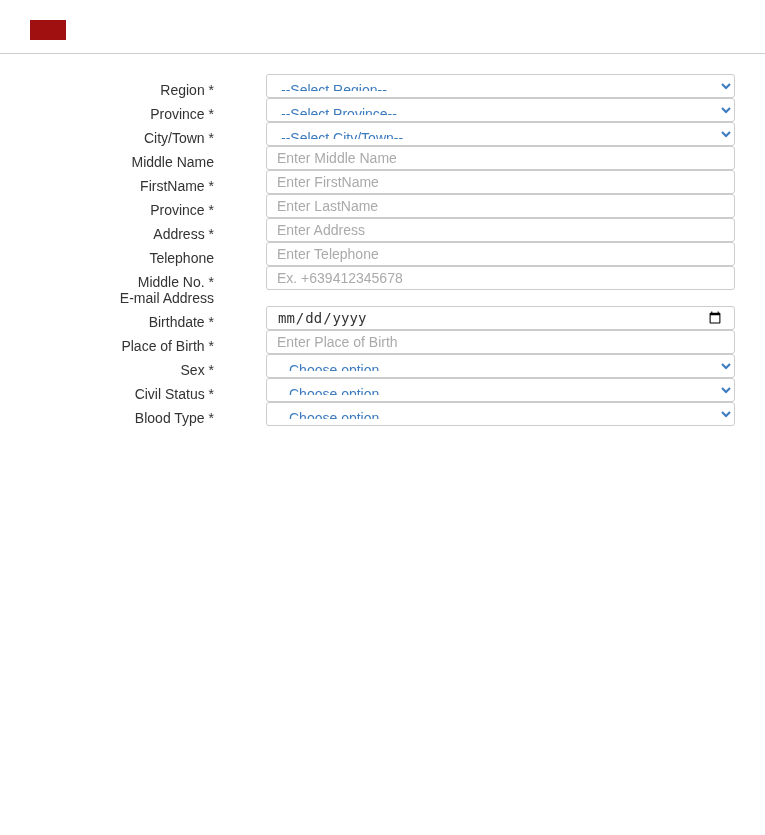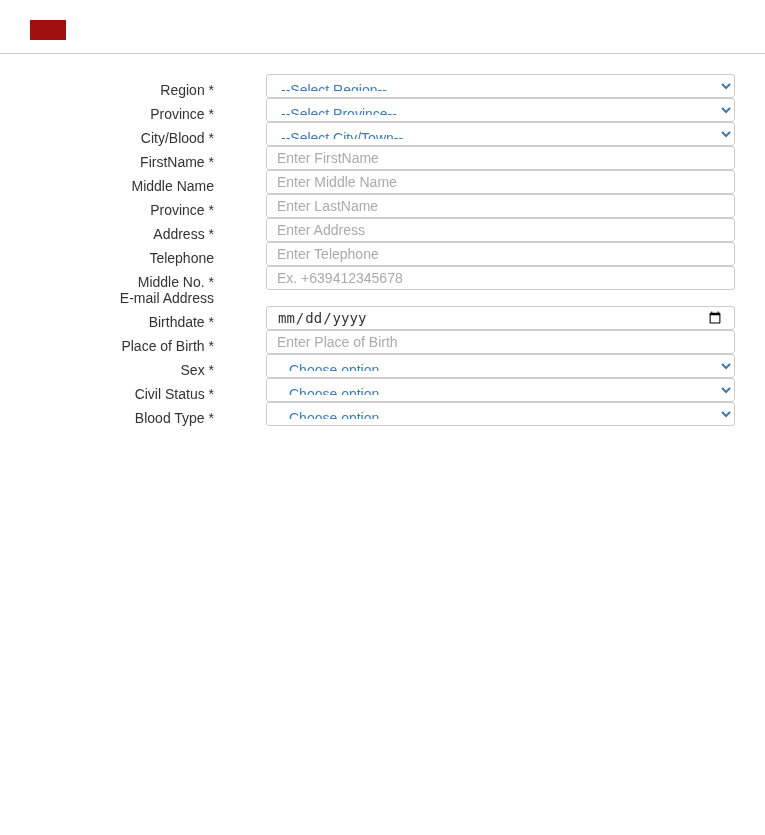--- a/index.html
+++ b/index.html
@@ -109,30 +109,30 @@
 
   <div class="form-row">
         <label class="form-label" for="field-region">Region *</label>
         <select class="form-control placeholder-select" id="field-region" style="color: rgb(58, 122, 191);"><option value="">--Select Region--</option></select>
       </div>
       <div class="form-row">
         <label class="form-label" for="field-province">Province *</label>
         <select class="form-control placeholder-select" id="field-province" style="color: rgb(58, 122, 191);"><option value="">--Select Province--</option></select>
       </div>
       <div class="form-row">
-        <label class="form-label" for="field-city">City/Blood *</label>
+        <label class="form-label" for="field-city">City/Town *</label>
         <select class="form-control placeholder-select" id="field-city" style="color: rgb(58, 122, 191);"><option value="">--Select City/Town--</option></select>
+      </div>
+      <div class="form-row">
+        <label class="form-label" for="field-middlename">Middle Name</label>
+        <input type="text" class="form-control" placeholder="Enter Middle Name" id="field-middlename" style="">
       </div>
       <div class="form-row">
         <label class="form-label" for="field-firstname">FirstName *</label>
         <input type="text" class="form-control" placeholder="Enter FirstName" id="field-firstname" style="">
-      </div>
-      <div class="form-row">
-        <label class="form-label" for="field-middlename">Middle Name</label>
-        <input type="text" class="form-control" placeholder="Enter Middle Name" id="field-middlename" style="">
       </div>
       <div class="form-row">
         <label class="form-label" for="field-lastname">Province *</label>
         <input type="text" class="form-control" placeholder="Enter LastName" id="field-lastname" style="">
       </div>
       <div class="form-row">
         <label class="form-label" for="field-address">Address *</label>
         <input type="text" class="form-control" placeholder="Enter Address" id="field-address" style="">
       </div>
       <div class="form-row">

